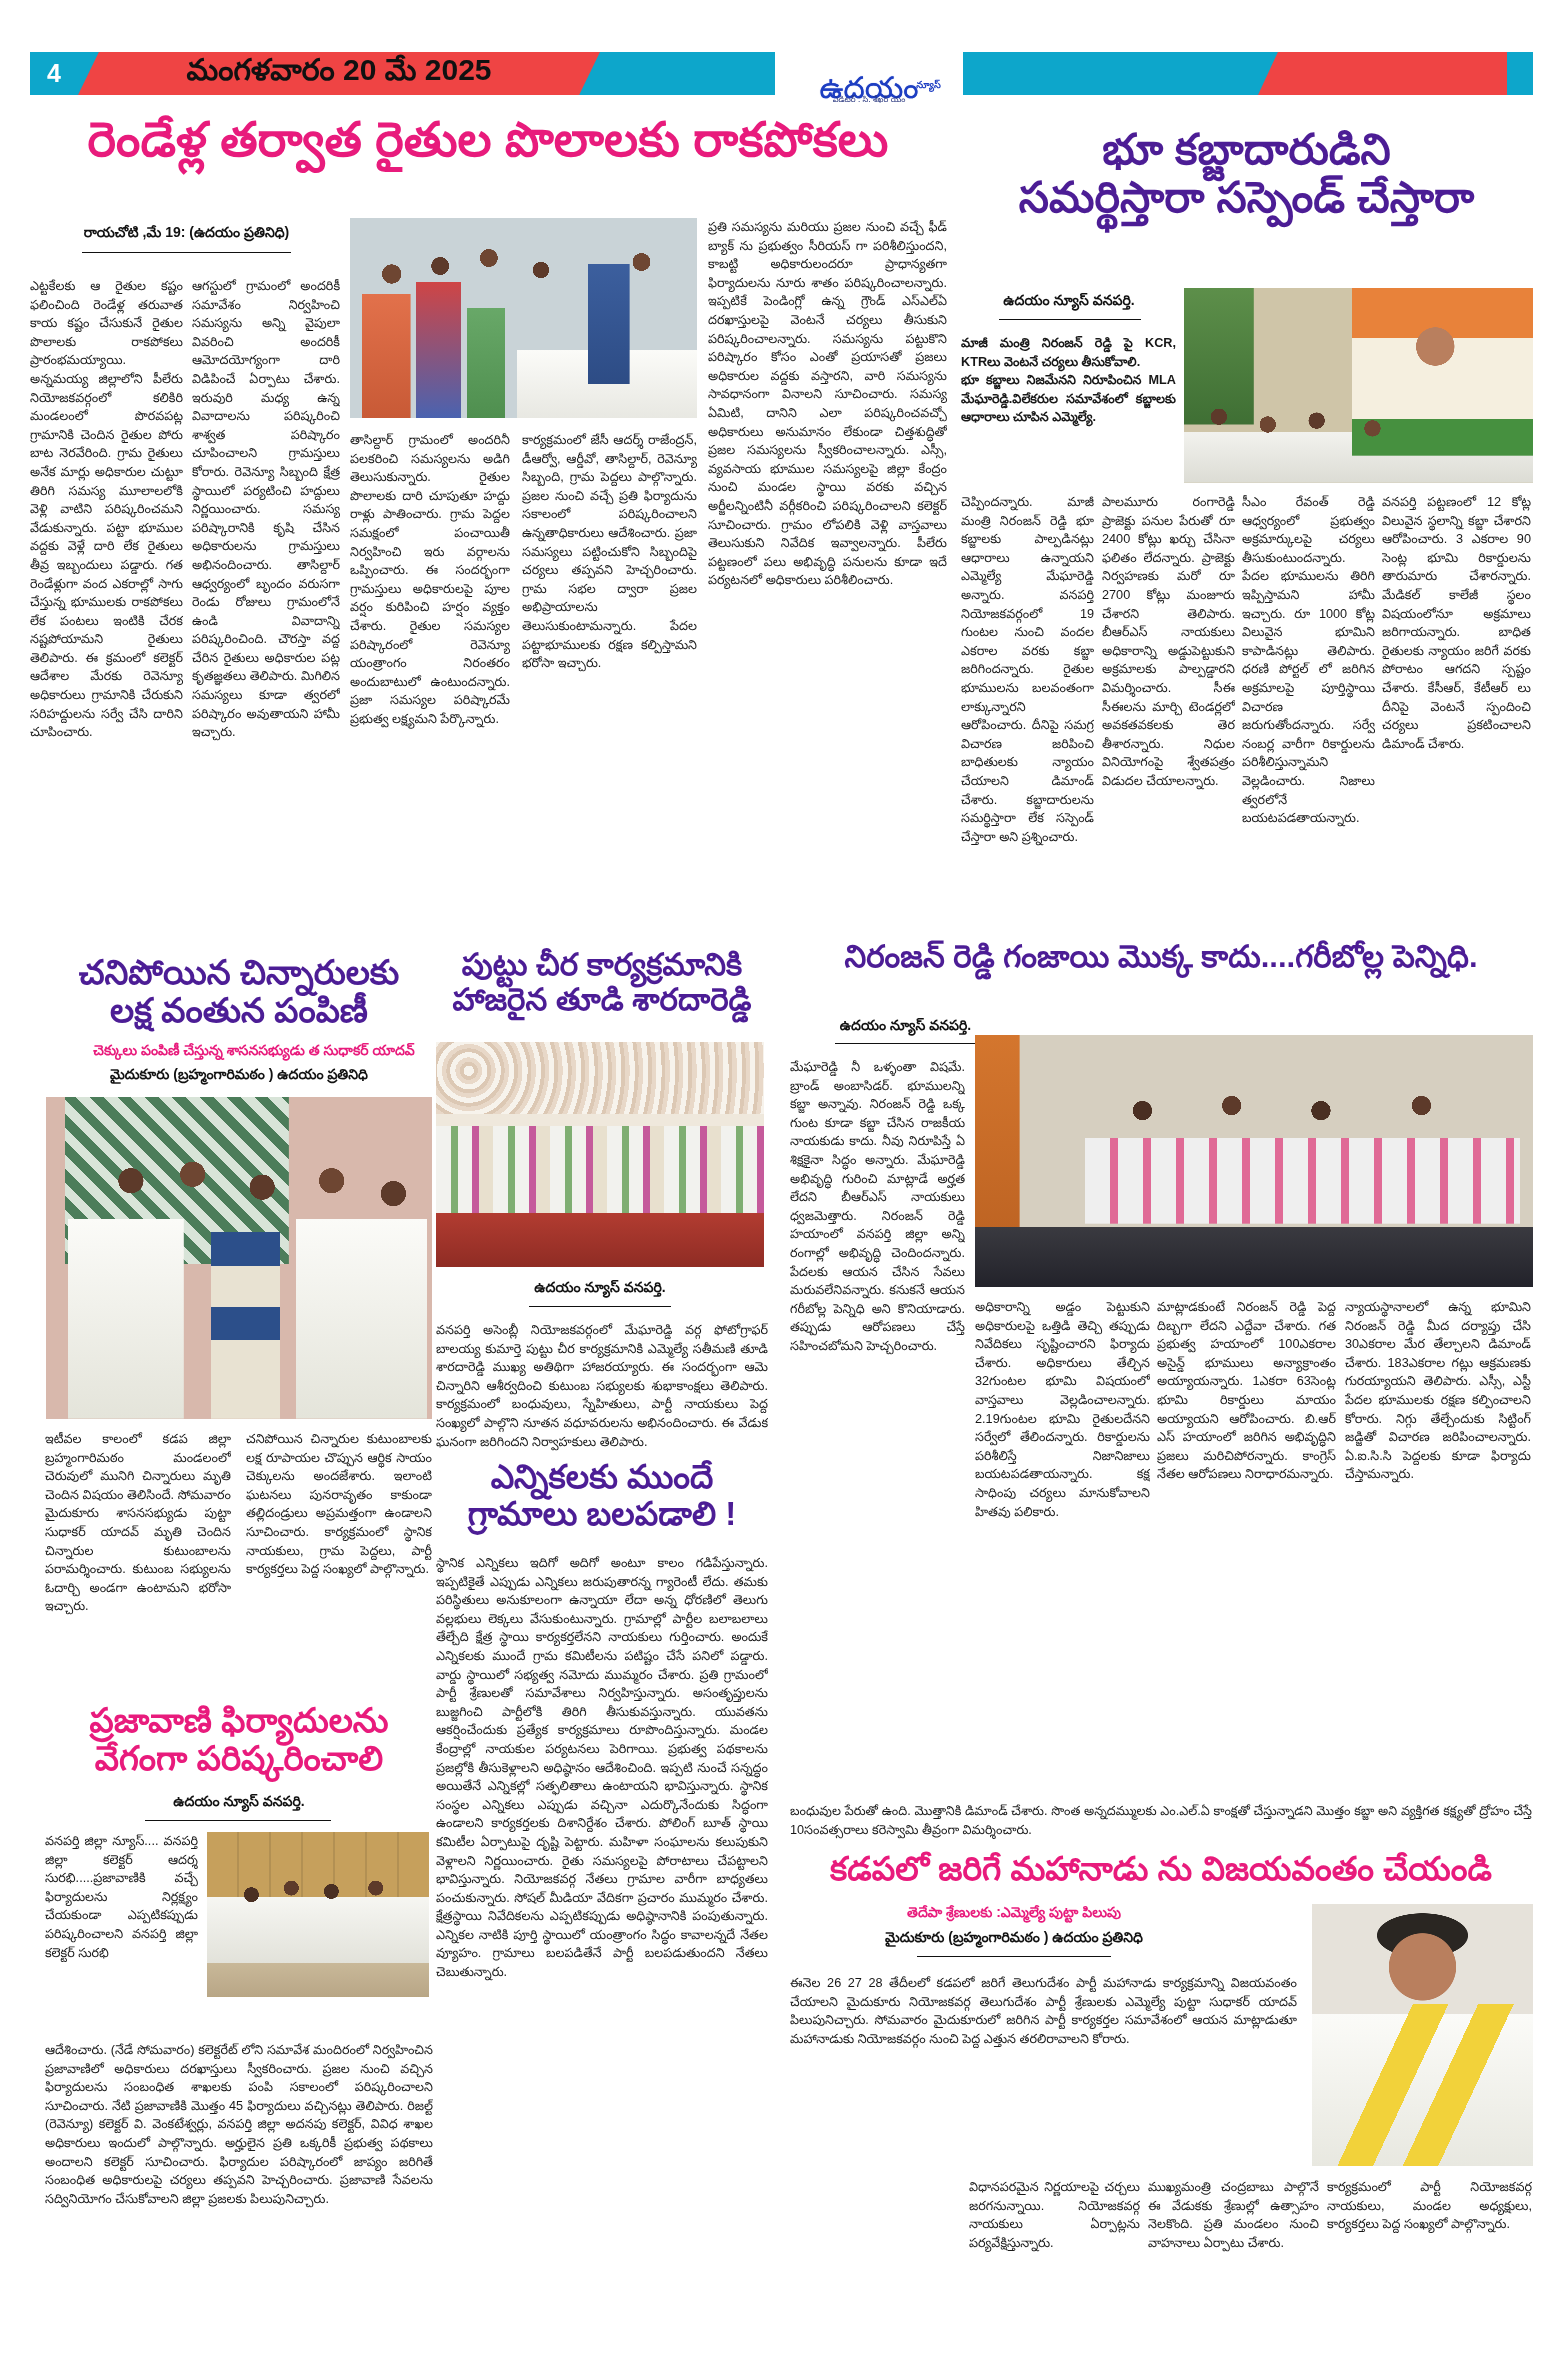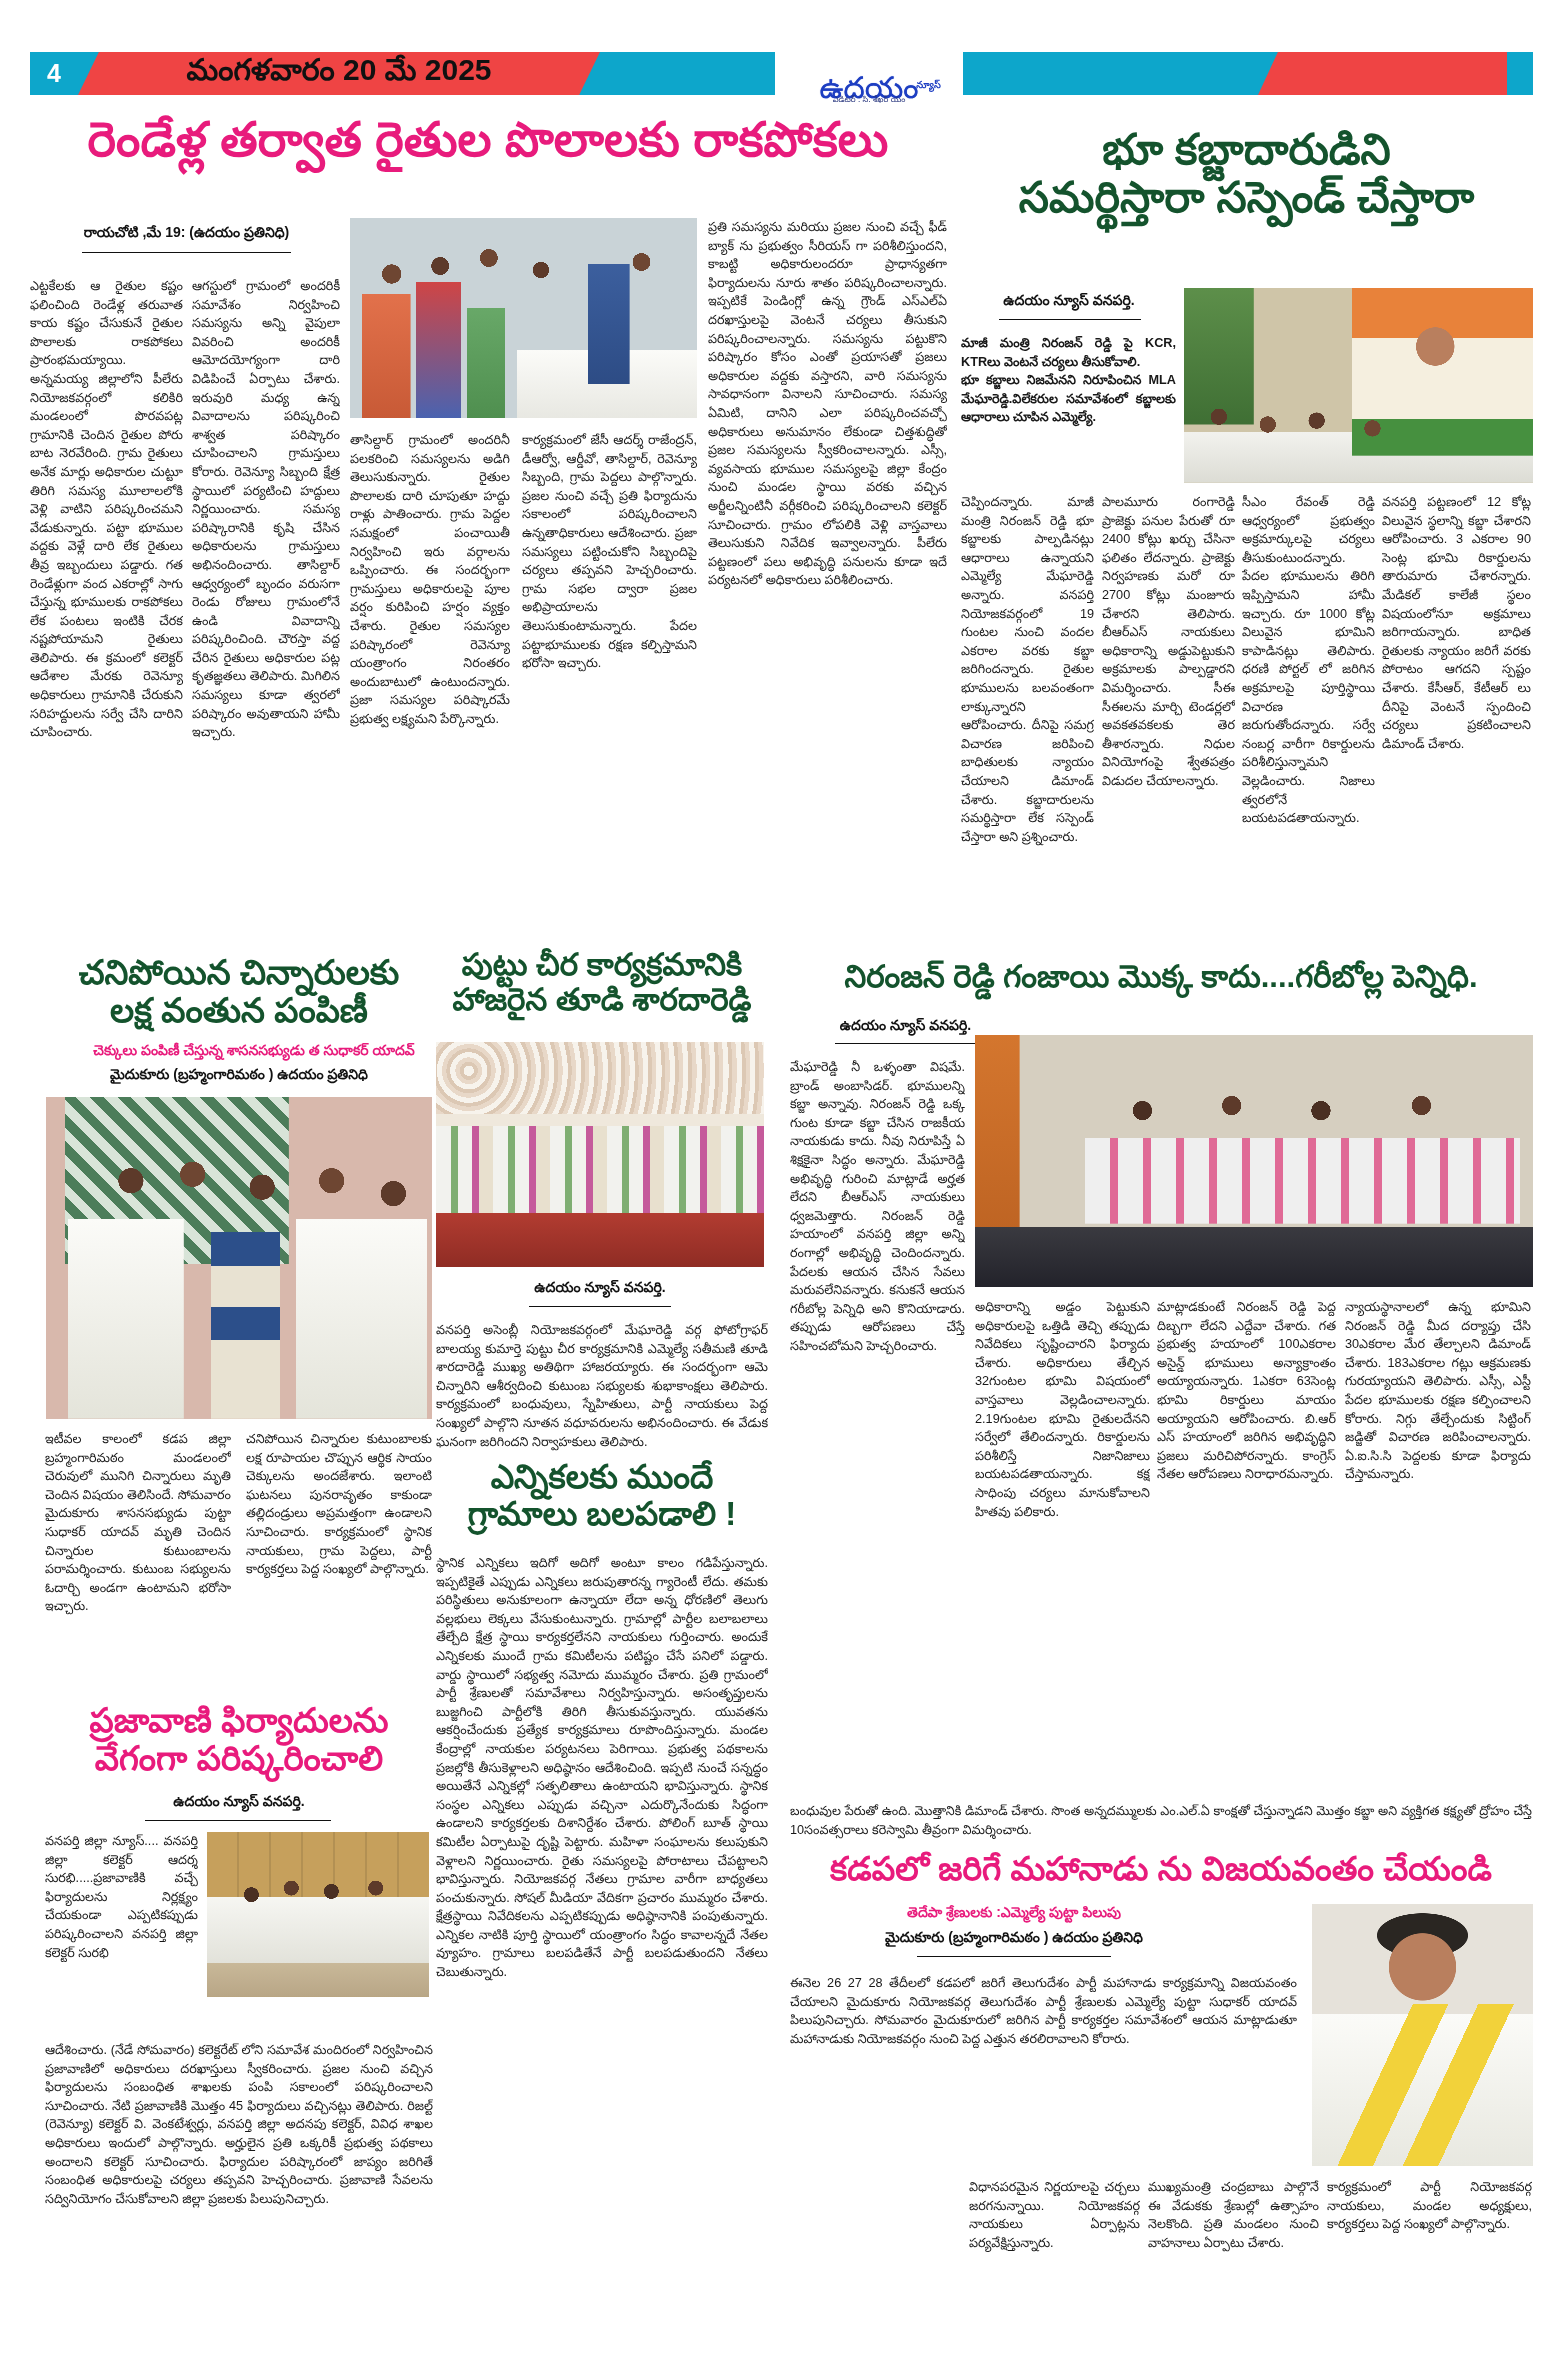--- a/index.html
+++ b/index.html
@@ -15,21 +15,21 @@
   .ypara.right{left:1258px;width:249px;clip-path:polygon(8% 0,100% 0,100% 100%,0 100%);}
   .datetext{font-size:30px;font-weight:bold;color:#111;}
   .logobox{position:absolute;left:775px;top:46px;width:188px;height:54px;background:#ffffff;
            display:flex;flex-direction:column;align-items:center;justify-content:center;line-height:1;}
   .logomain{font-size:30px;font-weight:normal;color:#1d3ec2;text-shadow:0 0 0.7px #1d3ec2;margin-top:31px;}
   .logosub{font-size:9.7px;font-weight:bold;color:#1d3ec2;margin-left:119px;margin-top:-22.4px;}
   .logoeditor{font-size:8.2px;color:#22307a;margin-top:6px;}
   
   .hl{position:absolute;text-align:center;font-weight:bold;line-height:1.12;white-space:pre-line;}
   .hl.pink{color:#e81b7c;}
-  .hl.black{color:#14532d;}
+  .hl.black{color:#4c1d95;}
   .byline{position:absolute;text-align:center;font-size:14px;font-weight:bold;color:#111;}
   .subhead{position:absolute;text-align:center;font-size:14px;font-weight:bold;color:#e81b7c;}
   .rule{position:absolute;border-bottom:1.9px solid #111;}
   .col{position:absolute;font-size:12.7px;line-height:18.6px;text-align:justify;overflow:hidden;
        word-break:break-word;}
   .intro{white-space:pre-line;}
   
   .photo{position:absolute;overflow:hidden;background-color:#cfd4d6;background-repeat:no-repeat;}
   #photoA{background-color:#c9d3d7;background-image:
     radial-gradient(circle 9.7px at 12% 28%,#6e4632 98%,transparent 100%),
@@ -153,21 +153,21 @@
   <div class="col" style="left:45px;top:1430px;width:186px;height:240px;">ఇటీవల కాలంలో కడప జిల్లా బ్రహ్మంగారిమఠం మండలంలో చెరువులో మునిగి చిన్నారులు మృతి చెందిన విషయం తెలిసిందే. సోమవారం మైదుకూరు శాసనసభ్యుడు పుట్టా సుధాకర్ యాదవ్ మృతి చెందిన చిన్నారుల కుటుంబాలను పరామర్శించారు. కుటుంబ సభ్యులను ఓదార్చి అండగా ఉంటామని భరోసా ఇచ్చారు.</div>
   <div class="col" style="left:246px;top:1430px;width:186px;height:240px;">చనిపోయిన చిన్నారుల కుటుంబాలకు లక్ష రూపాయల చొప్పున ఆర్థిక సాయం చెక్కులను అందజేశారు. ఇలాంటి ఘటనలు పునరావృతం కాకుండా తల్లిదండ్రులు అప్రమత్తంగా ఉండాలని సూచించారు. కార్యక్రమంలో స్థానిక నాయకులు, గ్రామ పెద్దలు, పార్టీ కార్యకర్తలు పెద్ద సంఖ్యలో పాల్గొన్నారు.</div>
 
   <div class="hl black" style="left:436px;top:948px;width:332px;font-size:31px;">పుట్టు చీర కార్యక్రమానికి
 హాజరైన తూడి శారదారెడ్డి</div>
   <div id="photoD" class="photo" style="left:436px;top:1042px;width:328px;height:225px;"></div>
   <div class="byline" style="left:436px;top:1279px;width:328px;">ఉదయం న్యూస్ వనపర్తి.</div>
   <div class="rule" style="left:529px;top:1306px;width:142px;"></div>
   <div class="col" style="left:436px;top:1321px;width:332px;height:134px;">వనపర్తి అసెంబ్లీ నియోజకవర్గంలో మేఘారెడ్డి వర్గ ఫోటోగ్రాఫర్ బాలయ్య కుమార్తె పుట్టు చీర కార్యక్రమానికి ఎమ్మెల్యే సతీమణి తూడి శారదారెడ్డి ముఖ్య అతిథిగా హాజరయ్యారు. ఈ సందర్భంగా ఆమె చిన్నారిని ఆశీర్వదించి కుటుంబ సభ్యులకు శుభాకాంక్షలు తెలిపారు. కార్యక్రమంలో బంధువులు, స్నేహితులు, పార్టీ నాయకులు పెద్ద సంఖ్యలో పాల్గొని నూతన వధూవరులను అభినందించారు. ఈ వేడుక ఘనంగా జరిగిందని నిర్వాహకులు తెలిపారు.</div>
 
-  <div class="hl black" style="left:790px;top:960px;width:742px;font-size:31px;">నిరంజన్ రెడ్డి గంజాయి మొక్క కాదు....గరీబోల్ల పెన్నిధి.</div>
+  <div class="hl black" style="left:790px;top:940px;width:742px;font-size:31px;">నిరంజన్ రెడ్డి గంజాయి మొక్క కాదు....గరీబోల్ల పెన్నిధి.</div>
   <div class="byline" style="left:801px;top:1017px;width:209px;">ఉదయం న్యూస్ వనపర్తి.</div>
   <div class="rule" style="left:835px;top:1043px;width:142px;"></div>
   <div id="photoE" class="photo" style="left:975px;top:1035px;width:558px;height:252px;"></div>
   <div class="col" style="left:790px;top:1058px;width:175px;height:742px;">మేఘారెడ్డి నీ ఒళ్ళంతా విషమే. బ్రాండ్ అంబాసిడర్. భూములన్ని కబ్జా అన్నావు. నిరంజన్ రెడ్డి ఒక్క గుంట కూడా కబ్జా చేసిన రాజకీయ నాయకుడు కాదు. నీవు నిరూపిస్తే ఏ శిక్షకైనా సిద్ధం అన్నారు. మేఘారెడ్డి అభివృద్ధి గురించి మాట్లాడే అర్హత లేదని బీఆర్ఎస్ నాయకులు ధ్వజమెత్తారు. నిరంజన్ రెడ్డి హయాంలో వనపర్తి జిల్లా అన్ని రంగాల్లో అభివృద్ధి చెందిందన్నారు. పేదలకు ఆయన చేసిన సేవలు మరువలేనివన్నారు. కనుకనే ఆయన గరీబోల్ల పెన్నిధి అని కొనియాడారు. తప్పుడు ఆరోపణలు చేస్తే సహించబోమని హెచ్చరించారు.</div>
   <div class="col" style="left:975px;top:1298px;width:175px;height:501px;">అధికారాన్ని అడ్డం పెట్టుకుని అధికారులపై ఒత్తిడి తెచ్చి తప్పుడు నివేదికలు సృష్టించారని ఫిర్యాదు చేశారు. అధికారులు తేల్చిన 32గుంటల భూమి విషయంలో వాస్తవాలు వెల్లడించాలన్నారు. 2.19గుంటల భూమి రైతులదేనని సర్వేలో తేలిందన్నారు. రికార్డులను పరిశీలిస్తే నిజానిజాలు బయటపడతాయన్నారు. కక్ష సాధింపు చర్యలు మానుకోవాలని హితవు పలికారు.</div>
   <div class="col" style="left:1157px;top:1298px;width:179px;height:501px;">మాట్లాడకుంటే నిరంజన్ రెడ్డి పెద్ద దిబ్బగా లేదని ఎద్దేవా చేశారు. గత ప్రభుత్వ హయాంలో 100ఎకరాల అసైన్డ్ భూములు అన్యాక్రాంతం అయ్యాయన్నారు. 1ఎకరా 63సెంట్ల భూమి రికార్డులు మాయం అయ్యాయని ఆరోపించారు. బి.ఆర్ ఎస్ హయాంలో జరిగిన అభివృద్ధిని ప్రజలు మరిచిపోరన్నారు. కాంగ్రెస్ నేతల ఆరోపణలు నిరాధారమన్నారు.</div>
   <div class="col" style="left:1345px;top:1298px;width:186px;height:501px;">న్యాయస్థానాలలో ఉన్న భూమిని నిరంజన్ రెడ్డి మీద దర్యాప్తు చేసి 30ఎకరాల మేర తేల్చాలని డిమాండ్ చేశారు. 183ఎకరాల గట్లు ఆక్రమణకు గురయ్యాయని తెలిపారు. ఎస్సీ, ఎస్టీ పేదల భూములకు రక్షణ కల్పించాలని కోరారు. నిగ్గు తేల్చేందుకు సిట్టింగ్ జడ్జితో విచారణ జరిపించాలన్నారు. ఏ.ఐ.సి.సి పెద్దలకు కూడా ఫిర్యాదు చేస్తామన్నారు.</div>
   <div class="col" style="left:790px;top:1802px;width:742px;height:39px;">బంధువుల పేరుతో ఉంది. మొత్తానికి డిమాండ్ చేశారు. సొంత అన్నదమ్ములకు ఎం.ఎల్.ఏ కాంక్షతో చేస్తున్నాడని మొత్తం కబ్జా అని వ్యక్తిగత కక్ష్యతో ద్రోహం చేస్తే 10సంవత్సరాలు కరెస్వామి తీవ్రంగా విమర్శించారు.</div>
 
   <div class="hl pink" style="left:45px;top:1701px;width:388px;font-size:34px;">ప్రజావాణి ఫిర్యాదులను

